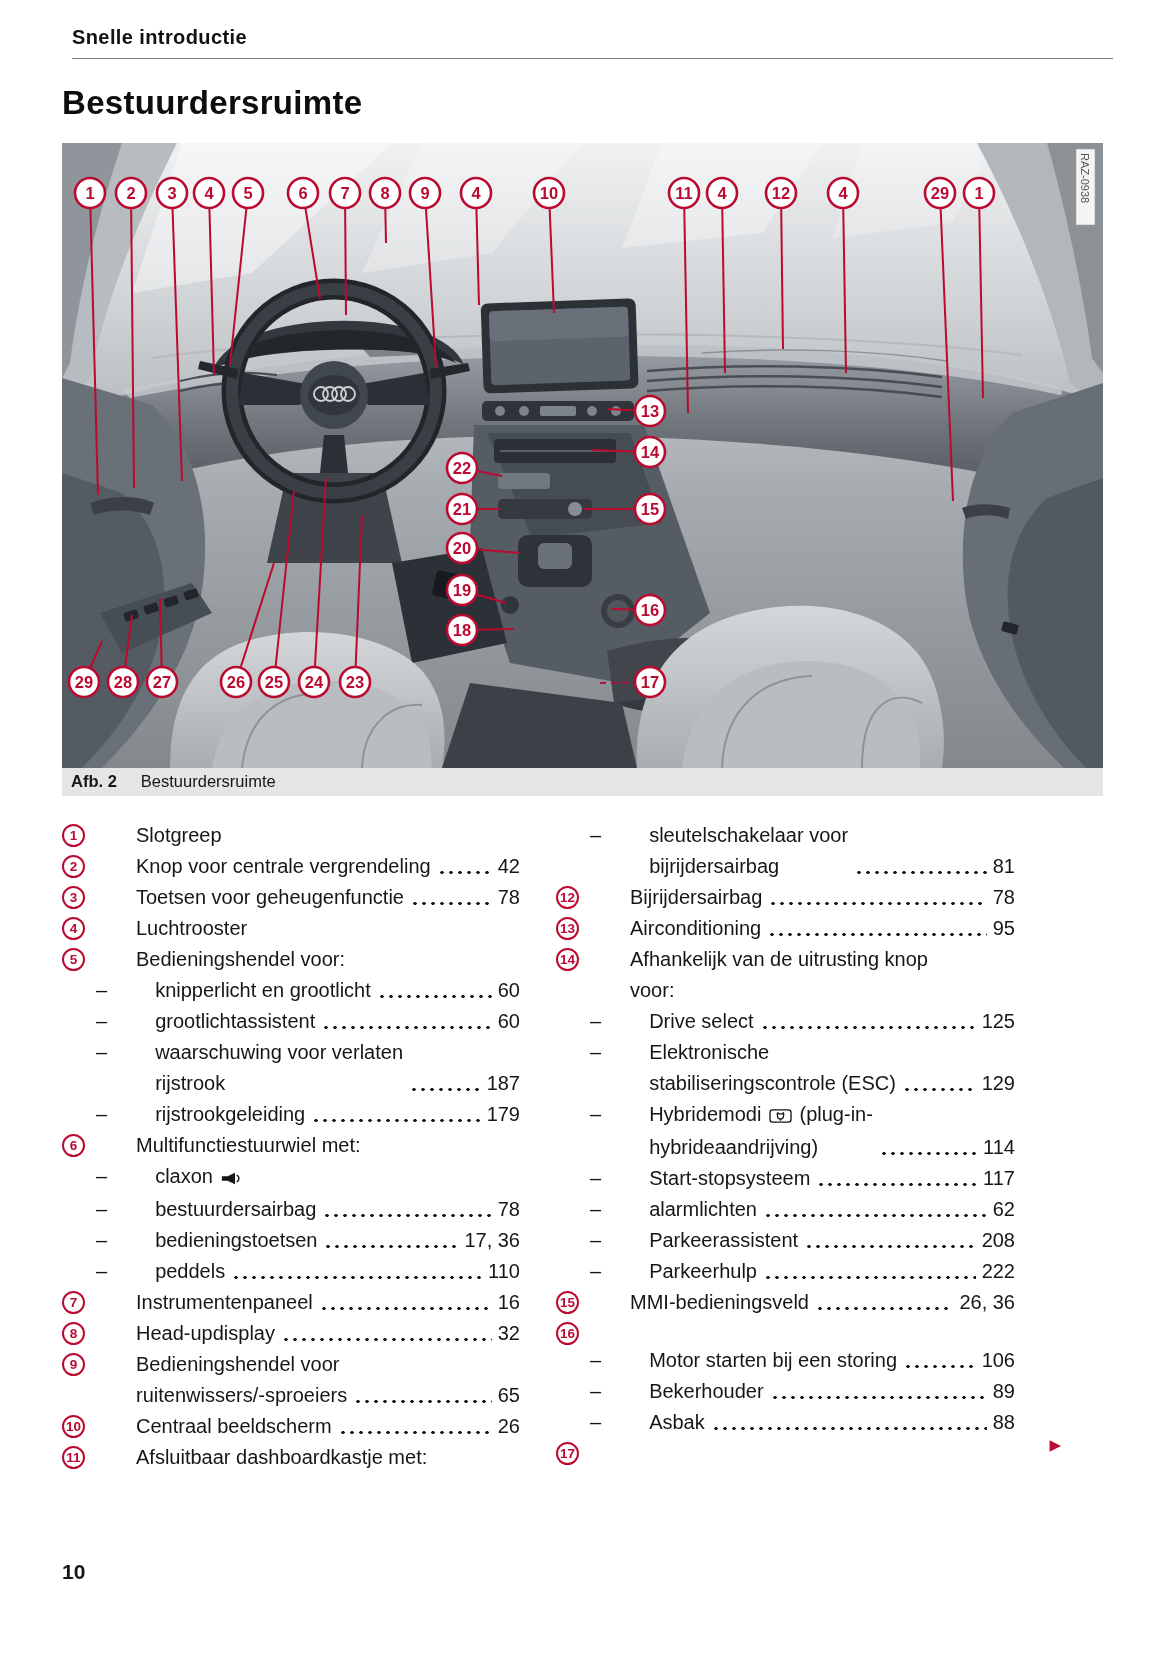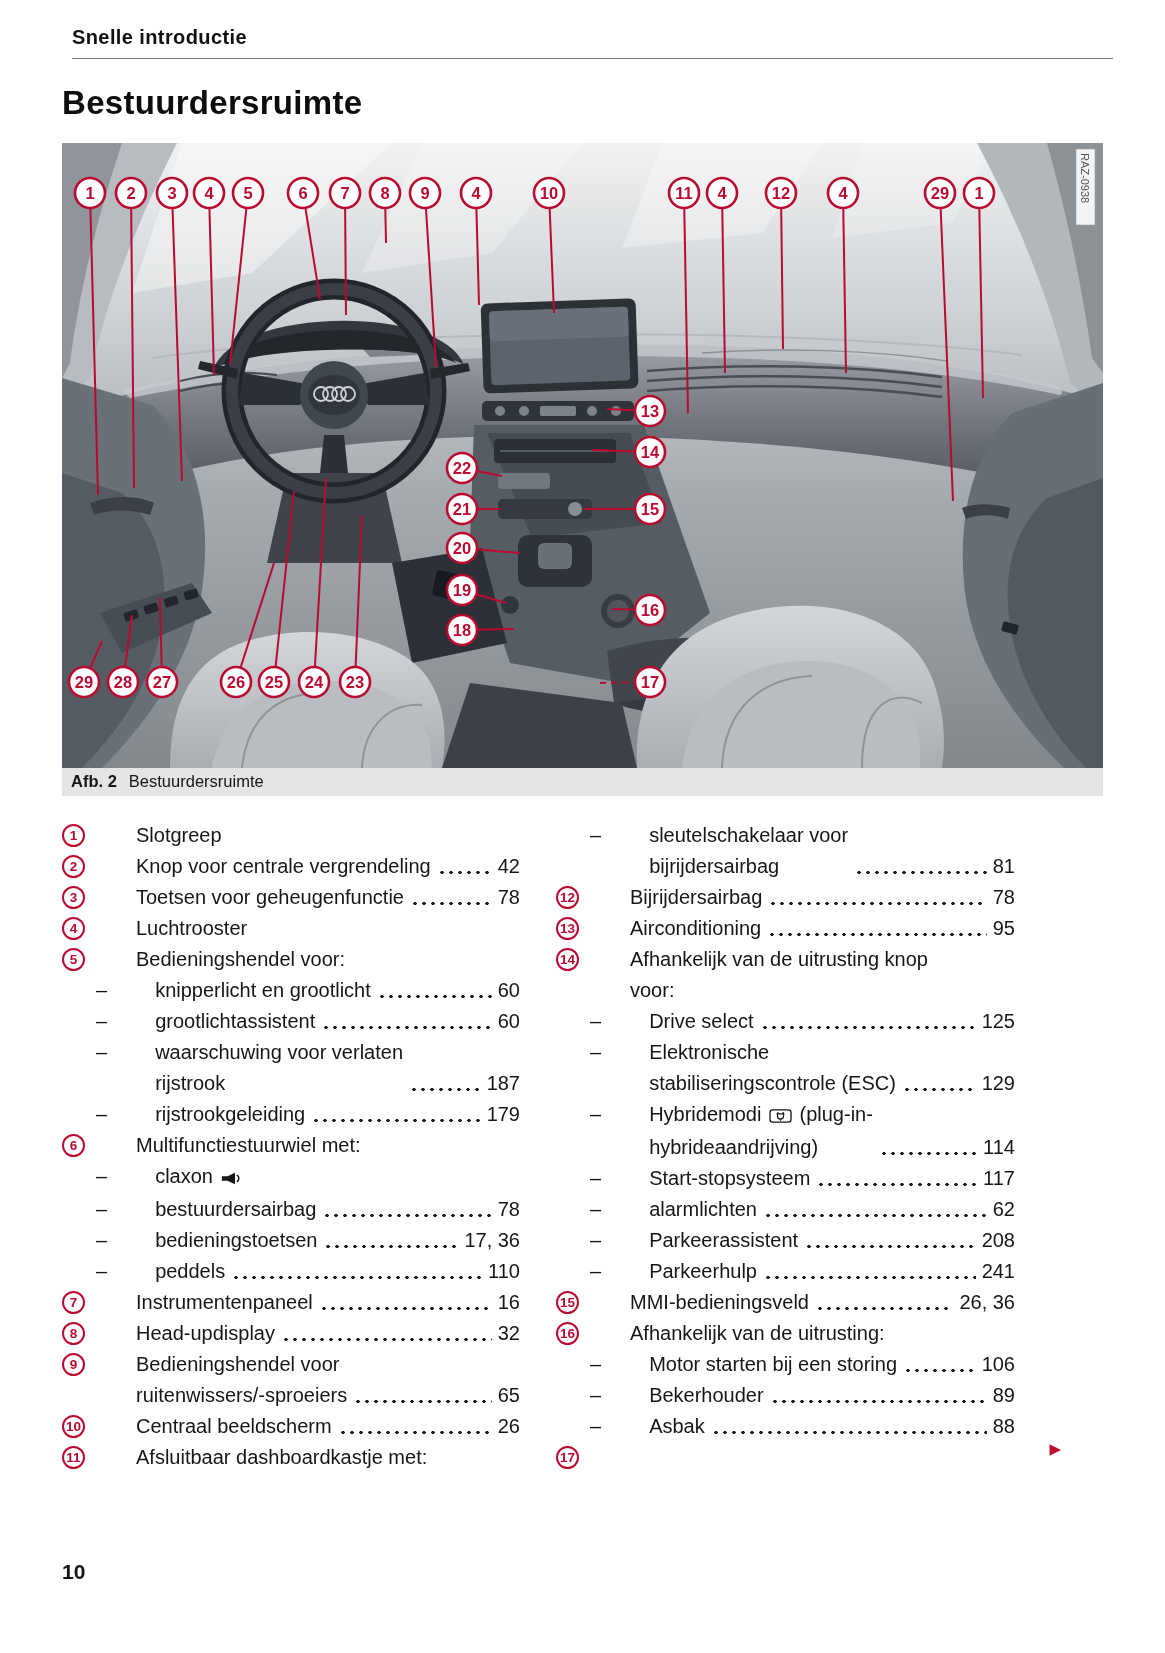--- a/index.html
+++ b/index.html
@@ -13,21 +13,21 @@
   .section-header{ position:absolute; top:26px; left:72px; width:1041px; }
   .section-header .hdr-text{ font-size:20px; font-weight:bold; letter-spacing:.4px; color:#111; }
   .header-rule{ border:none; border-top:1.5px solid #7a7a7a; margin-top:9px; }
   .page-title{ position:absolute; top:84px; left:62px; font-size:33px; font-weight:bold; letter-spacing:.3px; color:#0d0d0d; }
 
   
   .figure{ position:absolute; top:143px; left:62px; width:1041px; }
   .figure-art{ display:block; width:1041px; height:625px; background:#cdd1d4; }
   .figure-caption{
     background:#e4e5e5; width:1041px; padding:4px 9px 5px; font-size:16.5px;
-    display:flex; gap:12px; align-items:baseline;
+    display:flex; gap:24px; align-items:baseline;
   }
   .caption-label{ font-weight:bold; }
   #callout-lines line{ stroke:var(--accent); stroke-width:2; }
   #callout-marks circle{ fill:#ffffff; stroke:var(--accent); stroke-width:2.6; }
   #callout-marks text{
     fill:var(--accent); font-weight:bold; font-size:16.5px; text-anchor:middle;
     font-family:"Liberation Sans", sans-serif;
   }
   .fig-code{ font-size:11px; fill:#555; font-family:"Liberation Sans", sans-serif; }
 
@@ -555,31 +555,30 @@
       <div class="legend-row sub">
         <span class="dash">–</span>
         <span class="lbl">Parkeerassistent</span>
         <span class="dots"></span>
         <span class="pg">208</span>
       </div>
       <div class="legend-row sub">
         <span class="dash">–</span>
         <span class="lbl">Parkeerhulp</span>
         <span class="dots"></span>
-        <span class="pg">241</span>
+        <span class="pg">222</span>
       </div>
       <div class="legend-row">
         <span class="num">15</span>
         <span class="lbl">MMI-bedieningsveld</span>
         <span class="dots"></span>
         <span class="pg">26, 36</span>
       </div>
       <div class="legend-row">
         <span class="num">16</span>
-        <span class="lbl">Afhankelijk van de uitrusting:</span>
       </div>
       <div class="legend-row sub">
         <span class="dash">–</span>
         <span class="lbl">Motor starten bij een storing</span>
         <span class="dots"></span>
         <span class="pg">106</span>
       </div>
       <div class="legend-row sub">
         <span class="dash">–</span>
         <span class="lbl">Bekerhouder</span>

